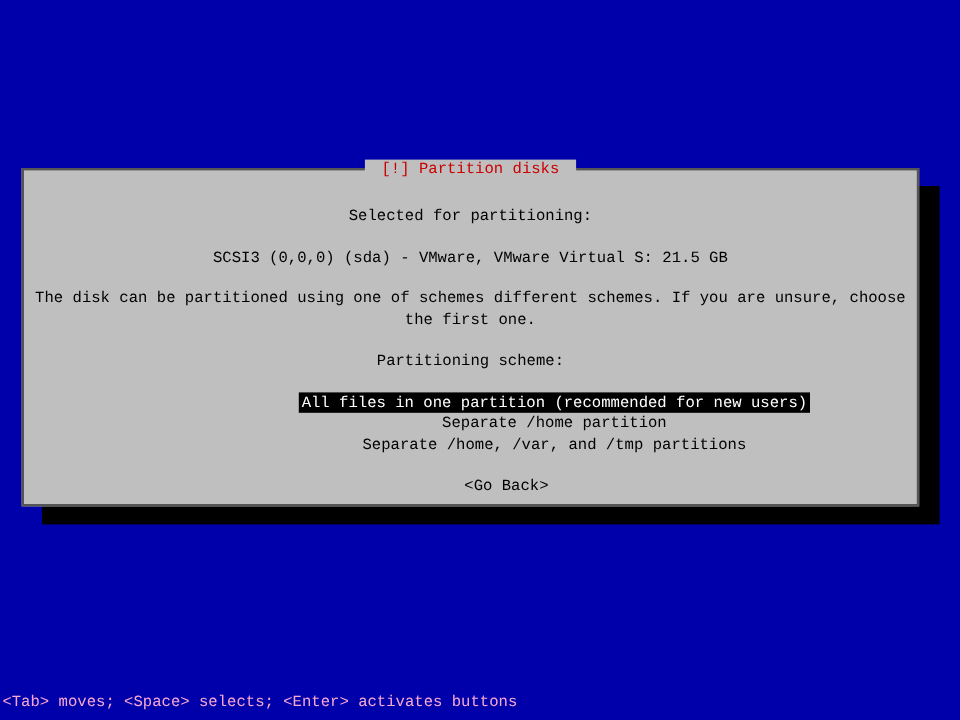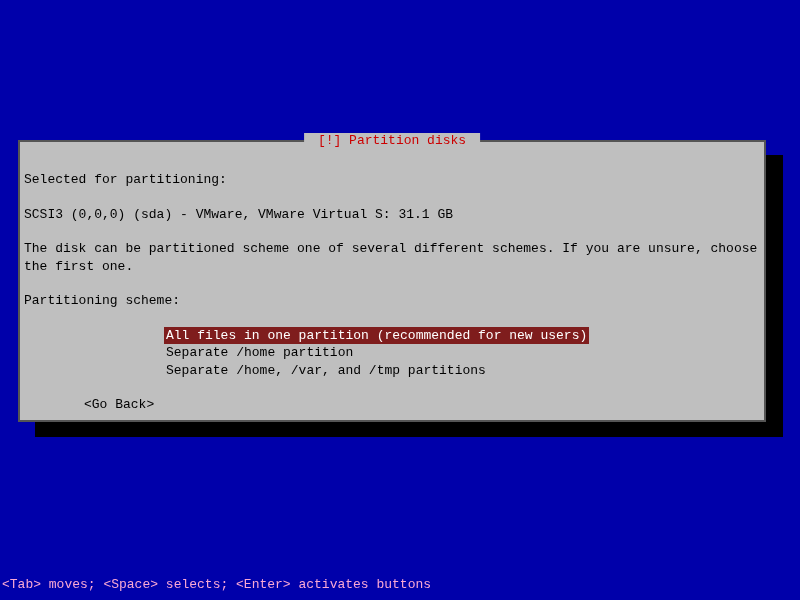--- a/index.html
+++ b/index.html
@@ -25,20 +25,21 @@
     background: #000000;
   }
   .dialog {
     position: absolute;
     left: 18px;
     top: 140px;
     width: 748px;
     height: 282px;
     background: #bfbfbf;
     border: 2px solid #555555;
+    text-align: center;
   }
   .dialog-title {
     position: absolute;
     top: -9px;
     left: 50%;
     transform: translateX(-50%);
     background: #bfbfbf;
     padding: 0 6px;
     color: #cc0000;
     font-weight: normal;
@@ -58,21 +59,21 @@
   }
   .options {
     margin-left: 140px;
   }
   .option {
     display: inline-block;
     padding: 0 2px;
     cursor: pointer;
   }
   .option.selected {
-    background: #7f1d1d;
+    background: #000000;
     color: #ffffff;
   }
   .go-back {
     margin-left: 60px;
     margin-top: 17px;
     display: inline-block;
     cursor: pointer;
     white-space: pre;
   }
   .footer {
@@ -87,23 +88,23 @@
 <body>
 
 <div class="dialog-shadow"></div>
 
 <div class="dialog">
   <div class="dialog-title"> [!] Partition disks </div>
   <div class="content">
     <div class="blank"></div>
     <div class="line">Selected for partitioning:</div>
     <div class="blank"></div>
-    <div class="line">SCSI3 (0,0,0) (sda) - VMware, VMware Virtual S: 31.1 GB</div>
+    <div class="line">SCSI3 (0,0,0) (sda) - VMware, VMware Virtual S: 21.5 GB</div>
     <div class="blank"></div>
-    <div class="line">The disk can be partitioned scheme one of several different schemes. If you are unsure, choose the first one.</div>
+    <div class="line">The disk can be partitioned using one of schemes different schemes. If you are unsure, choose the first one.</div>
     <div class="blank"></div>
     <div class="line">Partitioning scheme:</div>
     <div class="blank"></div>
     <div class="options">
       <div><span class="option selected">All files in one partition (recommended for new users)</span></div>
       <div><span class="option">Separate /home partition</span></div>
       <div><span class="option">Separate /home, /var, and /tmp partitions</span></div>
     </div>
     <div class="go-back">&lt;Go Back&gt;</div>
   </div>

